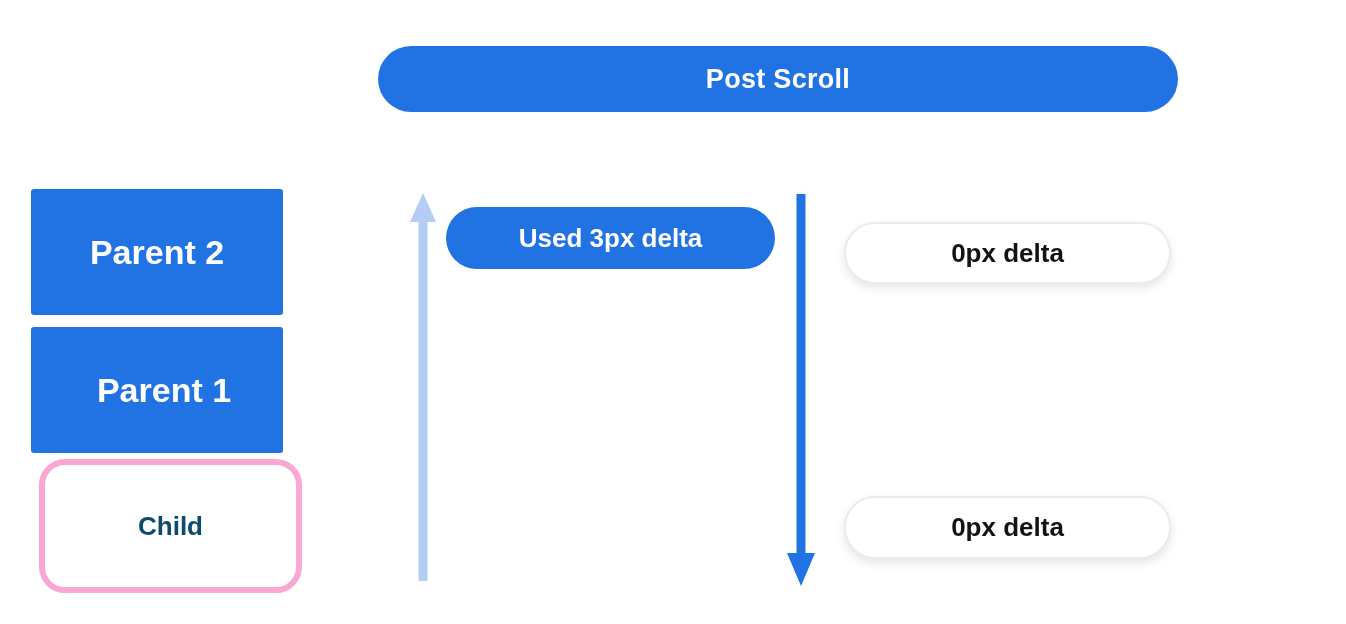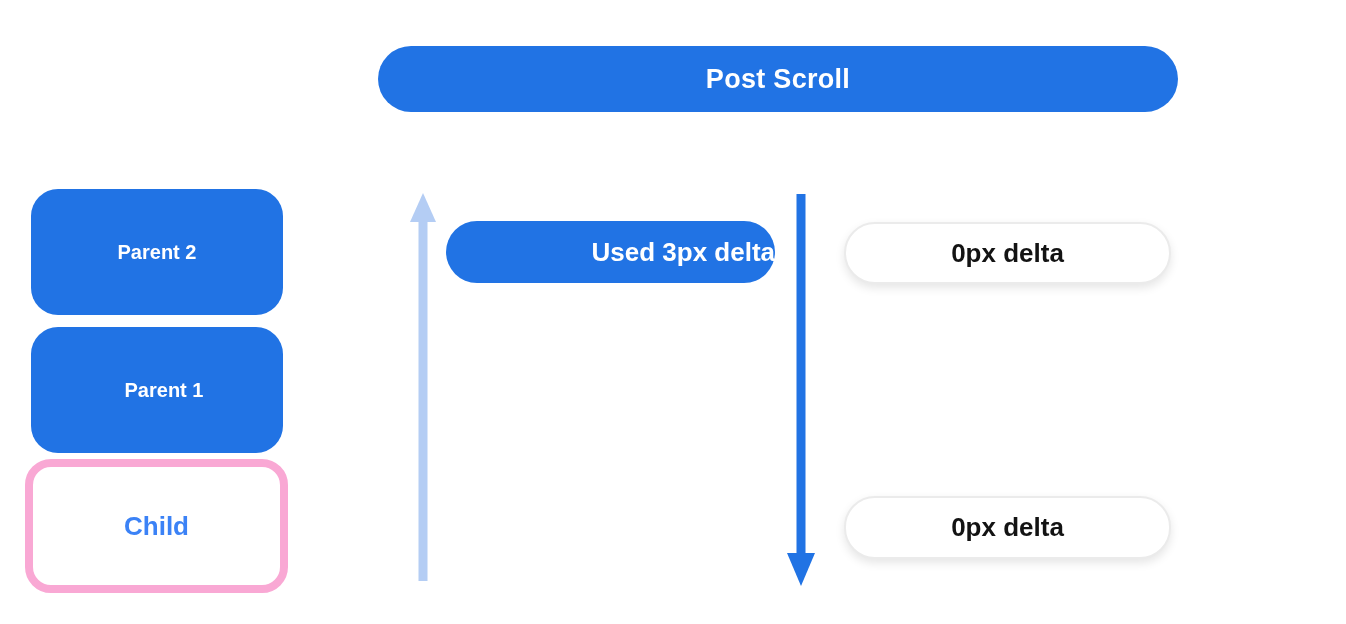--- a/index.html
+++ b/index.html
@@ -32,42 +32,42 @@
   .header-pill {
     left: 378px; top: 46px;
     width: 800px; height: 66px;
     border-radius: 33px;
     font-size: 27px;
     letter-spacing: 0.3px;
   }
   .parent-box {
     left: 31px;
     width: 252px; height: 126px;
-    border-radius: 27px;
-    font-size: 20px;
+    border-radius: 3px;
+    font-size: 34px;
   }
   .parent2-box { top: 189px; }
   .parent1-box { top: 327px; padding-left: 14px; }
   .child-box {
-    left: 25px; top: 459px;
+    left: 39px; top: 459px;
     width: 263px; height: 134px;
     background: #ffffff;
-    border: 8px solid #f9a8d4;
+    border: 6px solid #f9a8d4;
     border-radius: 26px;
-    color: #3b82f6;
+    color: #0c4a6e;
     font-weight: 600;
     font-size: 26px;
   }
   .mid-pill {
     left: 446px;
     width: 329px; height: 62px;
     border-radius: 31px;
     font-size: 26px;
   }
-  .used-delta-pill { top: 221px; justify-content: flex-end; }
+  .used-delta-pill { top: 207px; }
   .no-delta-pill   { top: 359px; }
   .white-pill {
     left: 844px;
     width: 327px; height: 62px;
     border-radius: 31px;
     background: #ffffff;
     border: 2px solid #ebebeb;
     box-shadow: 0 4px 10px rgba(0,0,0,0.10);
     color: #131313;
     font-weight: 700;

